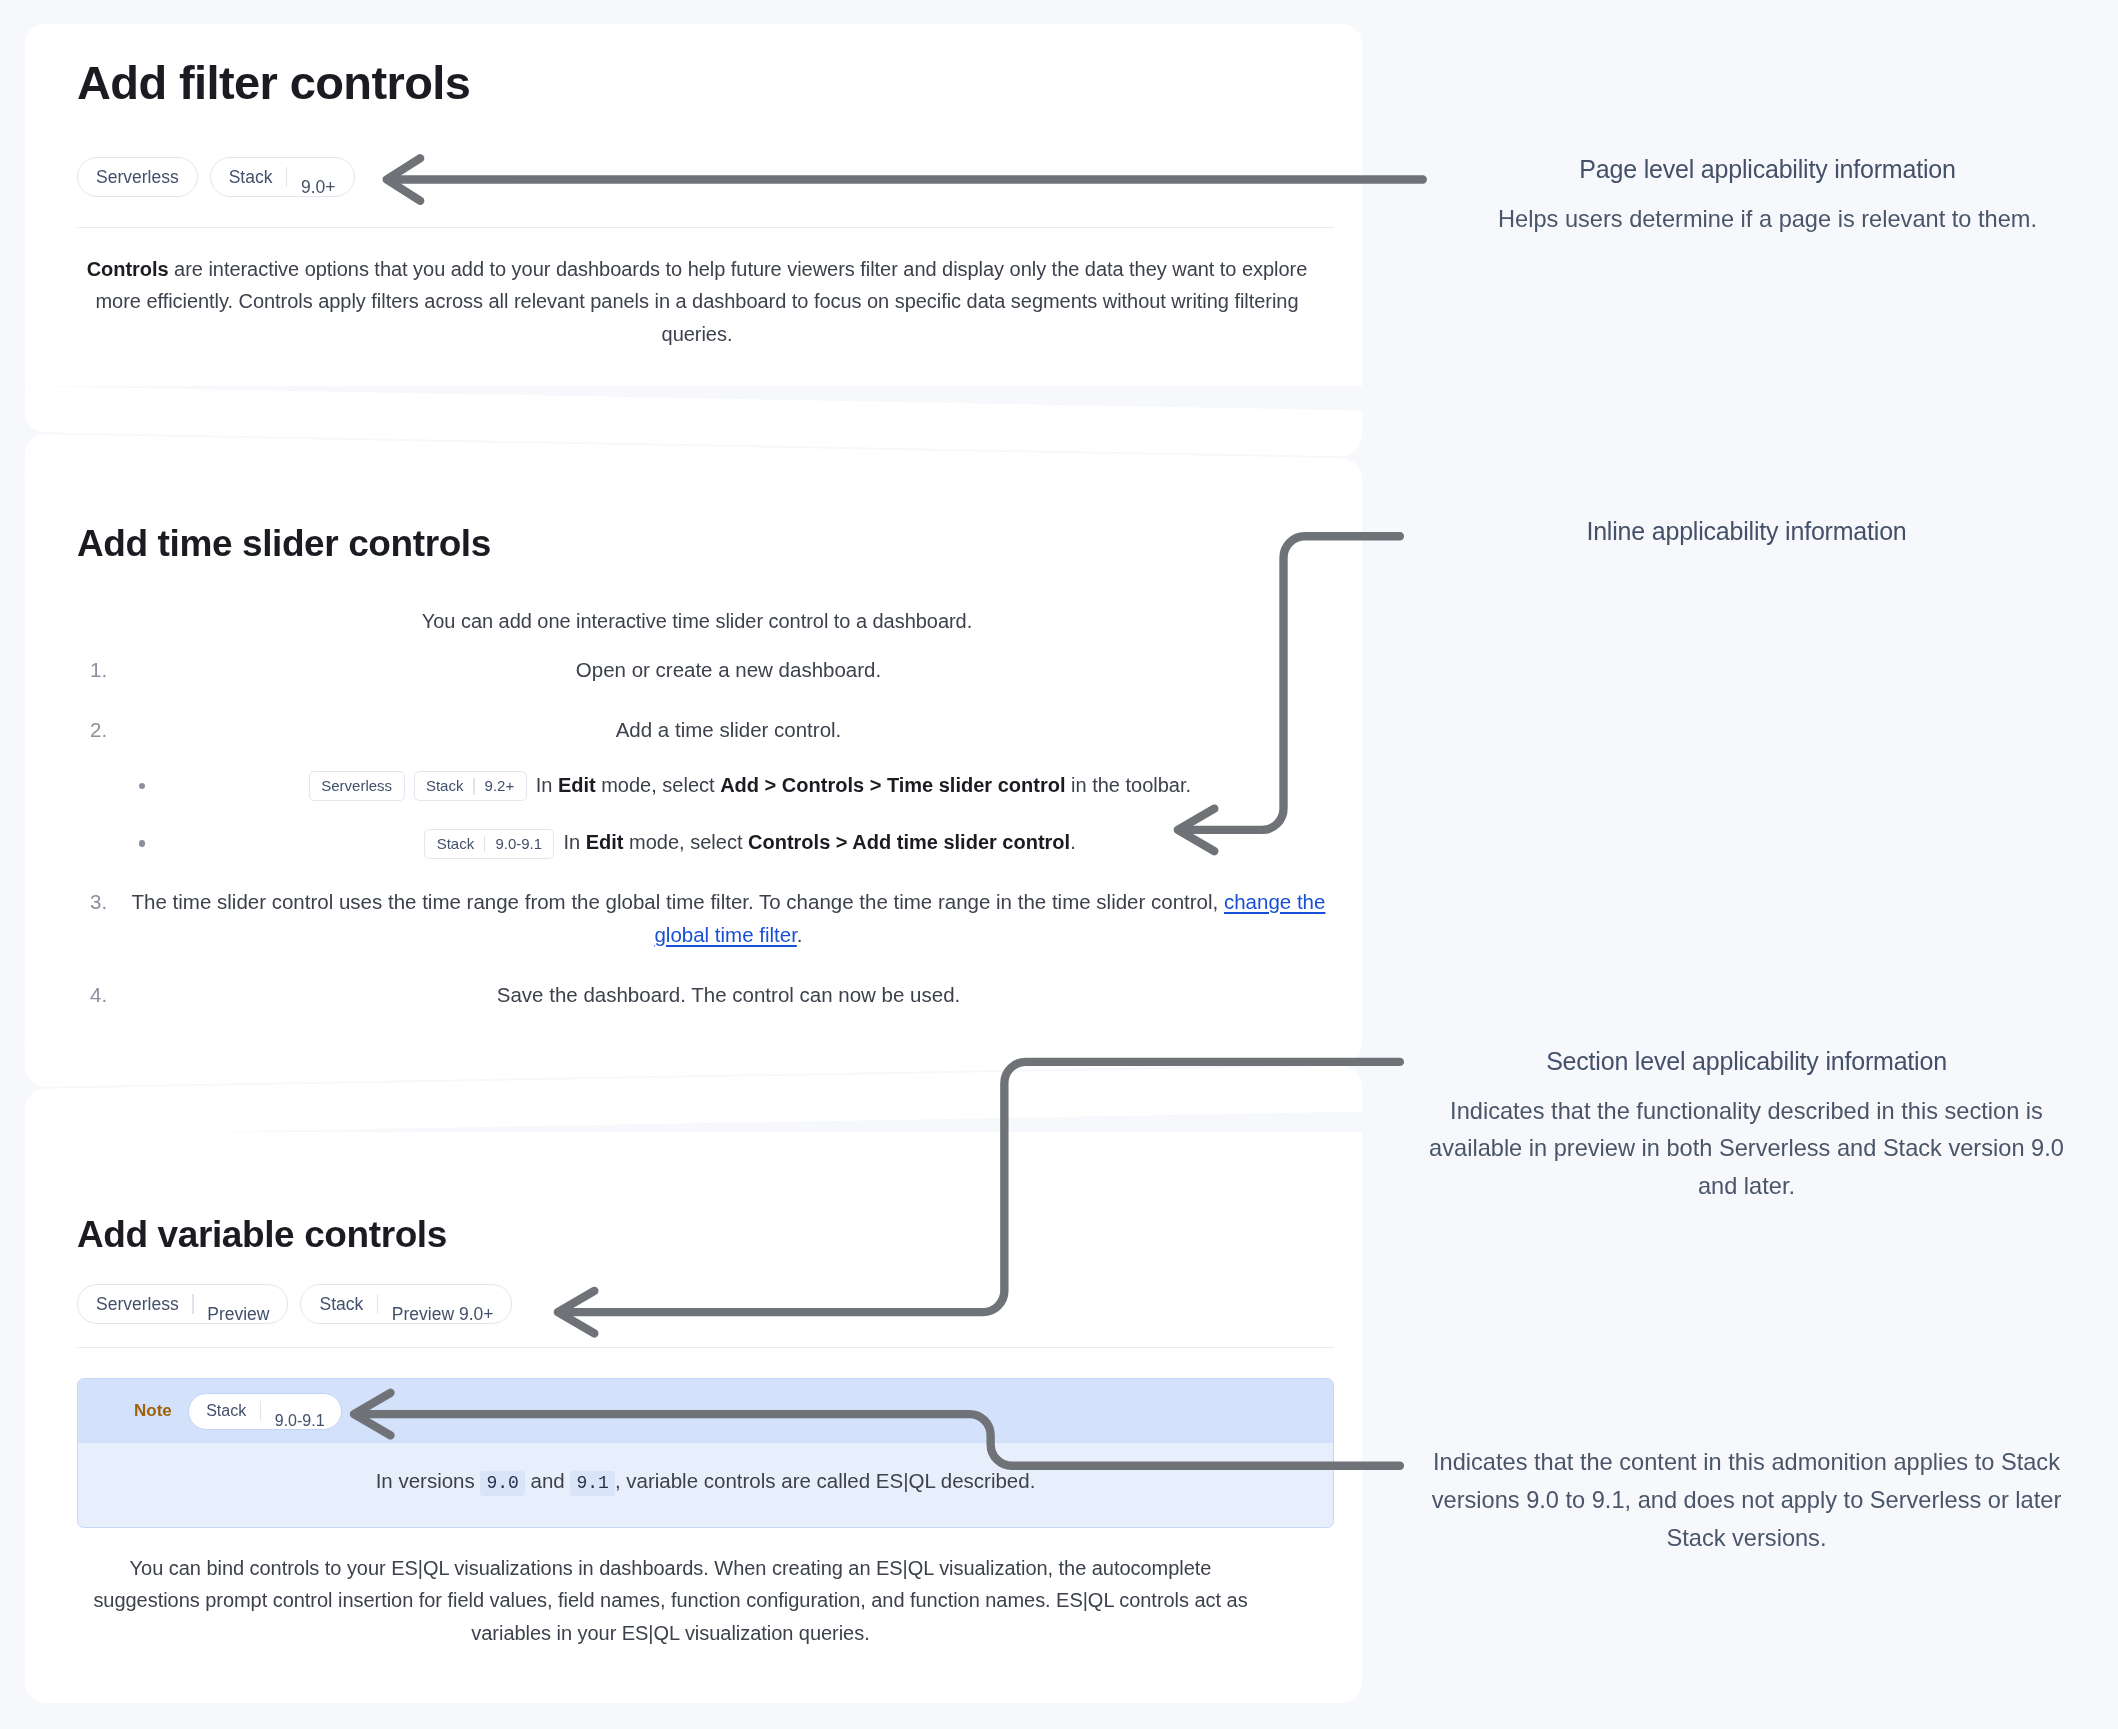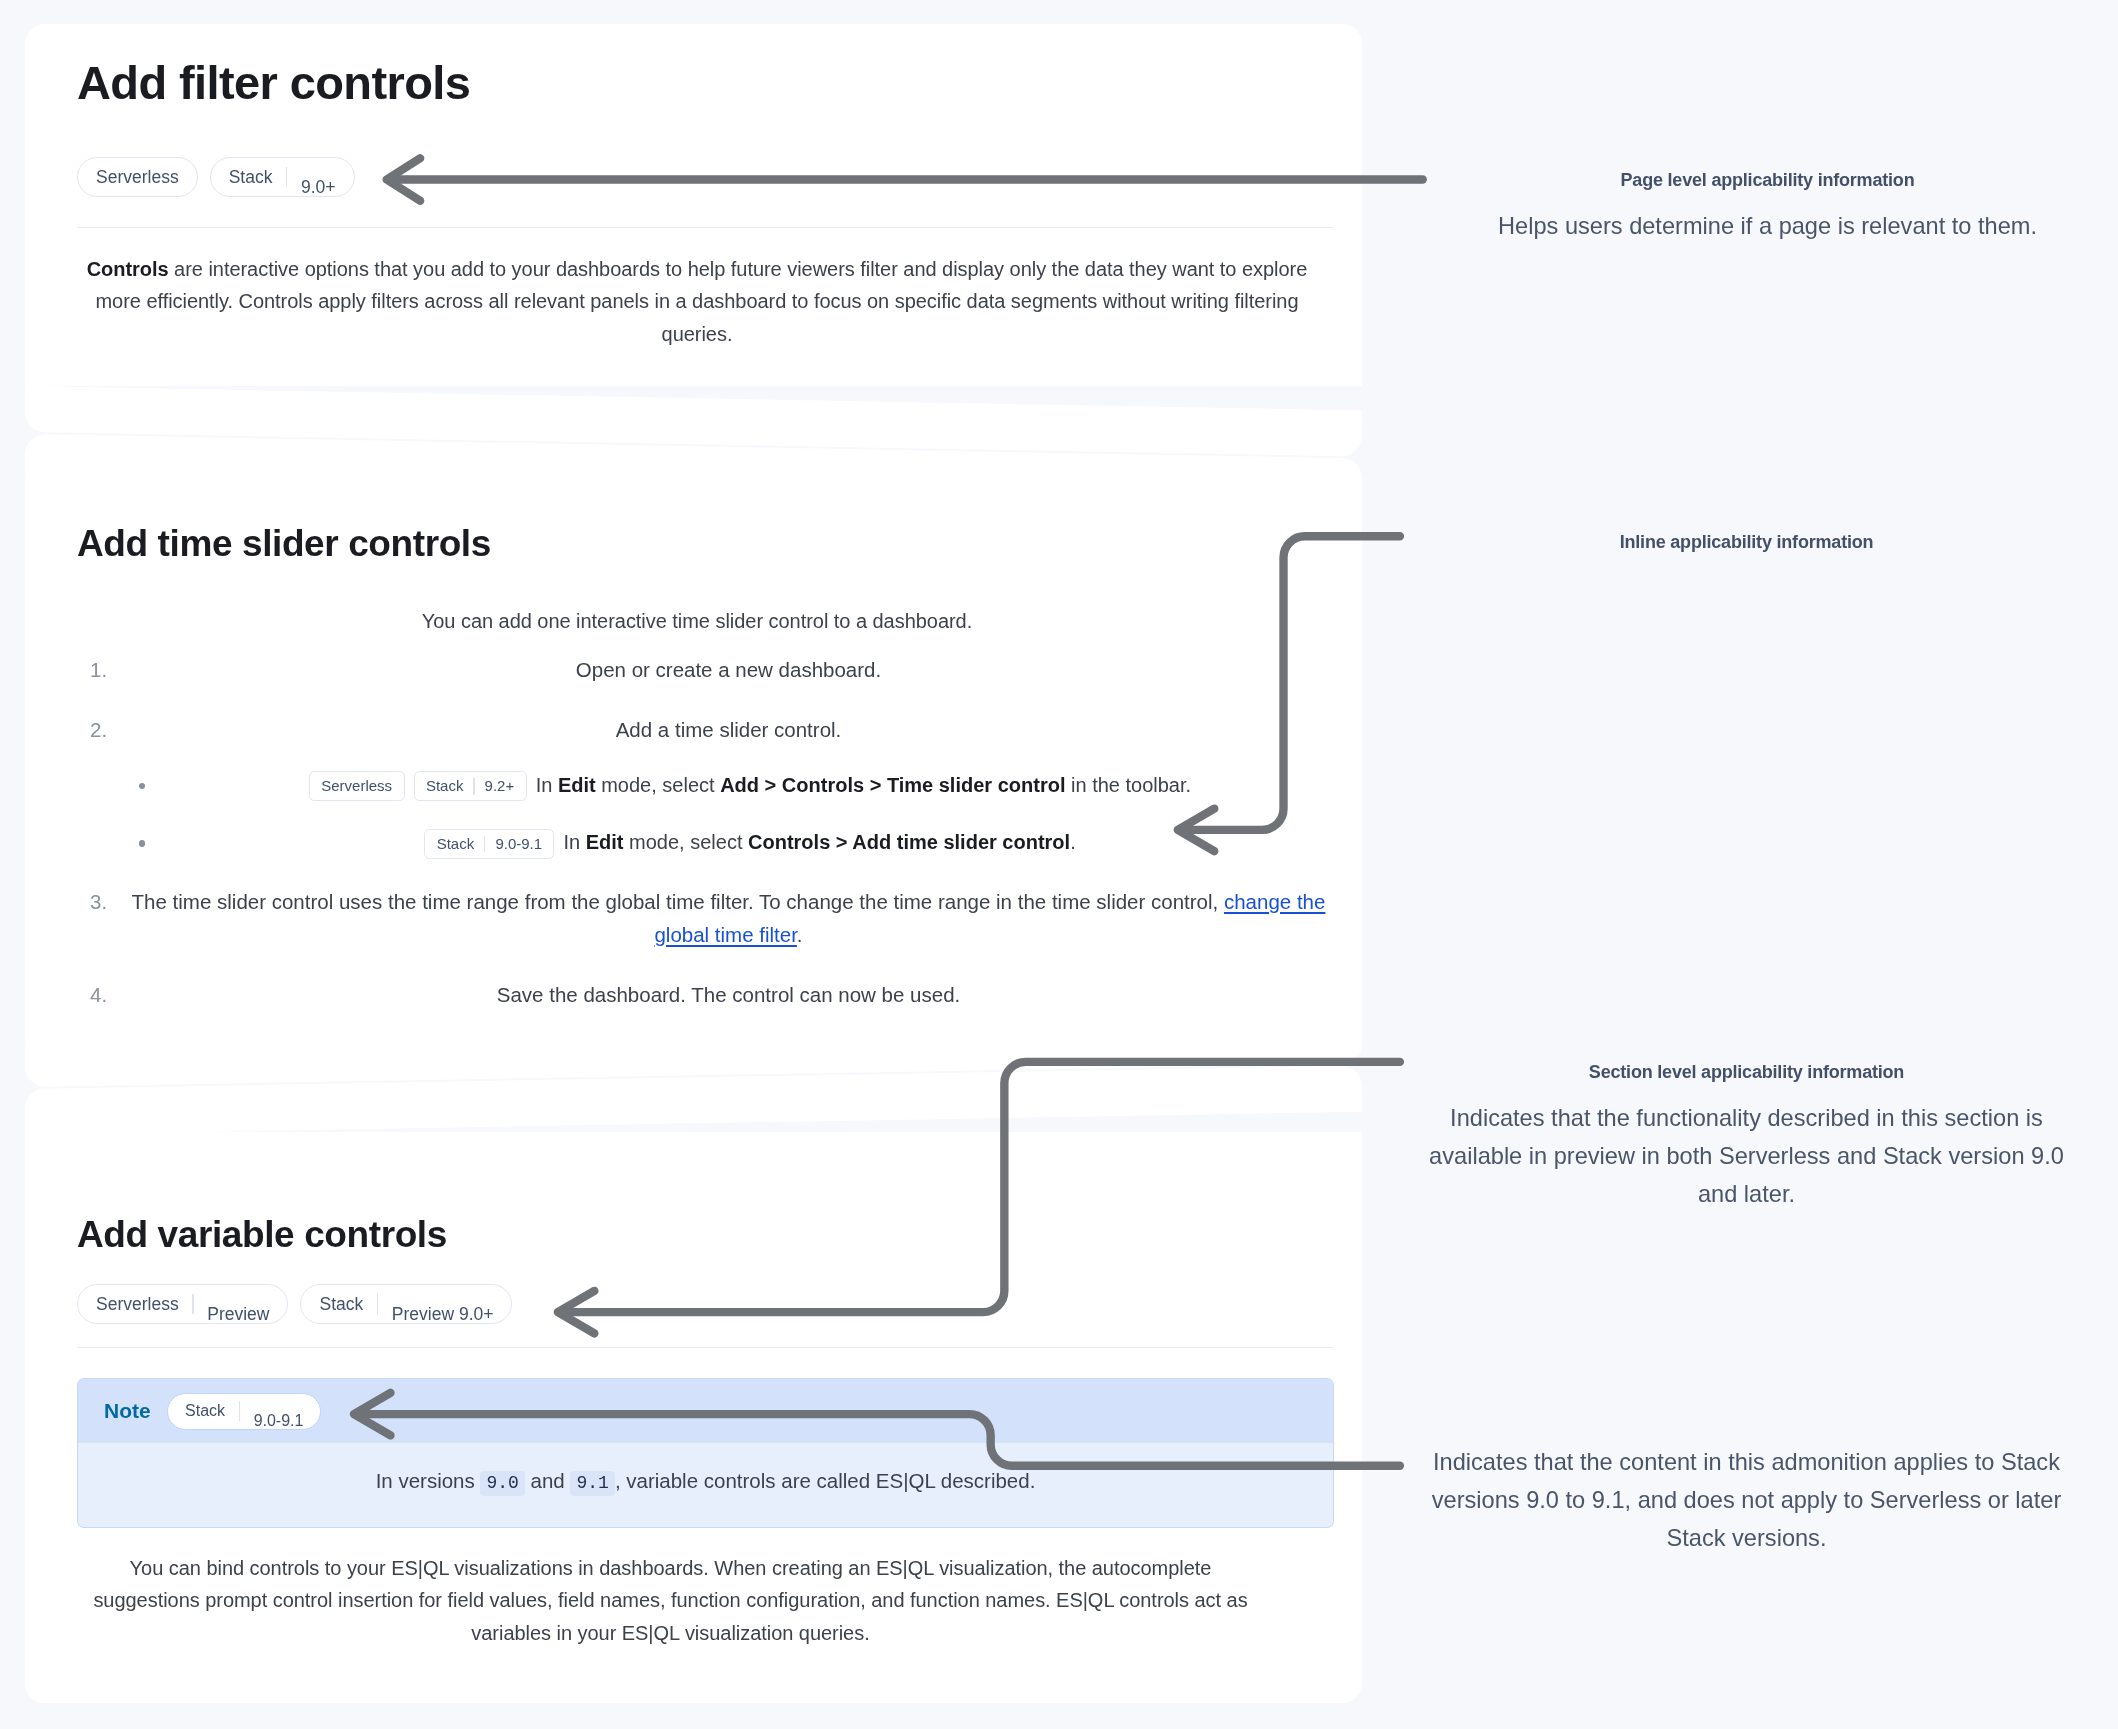--- a/index.html
+++ b/index.html
@@ -235,23 +235,24 @@
     background: #e8effc;
   }
   #note-head {
     display: flex;
     align-items: center;
     gap: 16.7px;
     background: #d3e1fb;
     padding: 13.7px 26px;
   }
   #note-label {
-    font-size: 21px;
+    font-size: 17px;
     font-weight: 700;
-    color: #0369a1;
+    color: #a16207;
+    margin-left: 30px;
   }
   #note-head .badge {
     height: 37px;
     font-size: 16px;
     padding: 0 16.7px;
     border-color: #c0d3f4;
   }
   #note-body {
     padding: 23px 26px 30px 26px;
     font-size: 20.5px;
@@ -263,27 +264,26 @@
     font-size: 18px;
     background: #d9e4f8;
     border-radius: 3.8px;
     padding: 2.3px 6px;
     color: #22304d;
   }
 
   
   .anno { position: absolute; width: 669px; }
   .anno-title {
-    font-size: 18px;
-    font-weight: 700;
+    font-size: 25px;
+    font-weight: 400;
     color: #445069;
     letter-spacing: -0.2px;
     line-height: 1.2;
     margin-bottom: 16.7px;
-    margin-top: 16px;
   }
   .anno-body {
     font-size: 23.6px;
     line-height: 1.6;
     color: #4a5569;
   }
   #anno-1 { left: 1433px; top: 154px; }
   #anno-2 { left: 1412px; top: 516px; }
   #anno-3 { left: 1412px; top: 1046px; }
   #anno-4 { left: 1412px; top: 1444px; }

